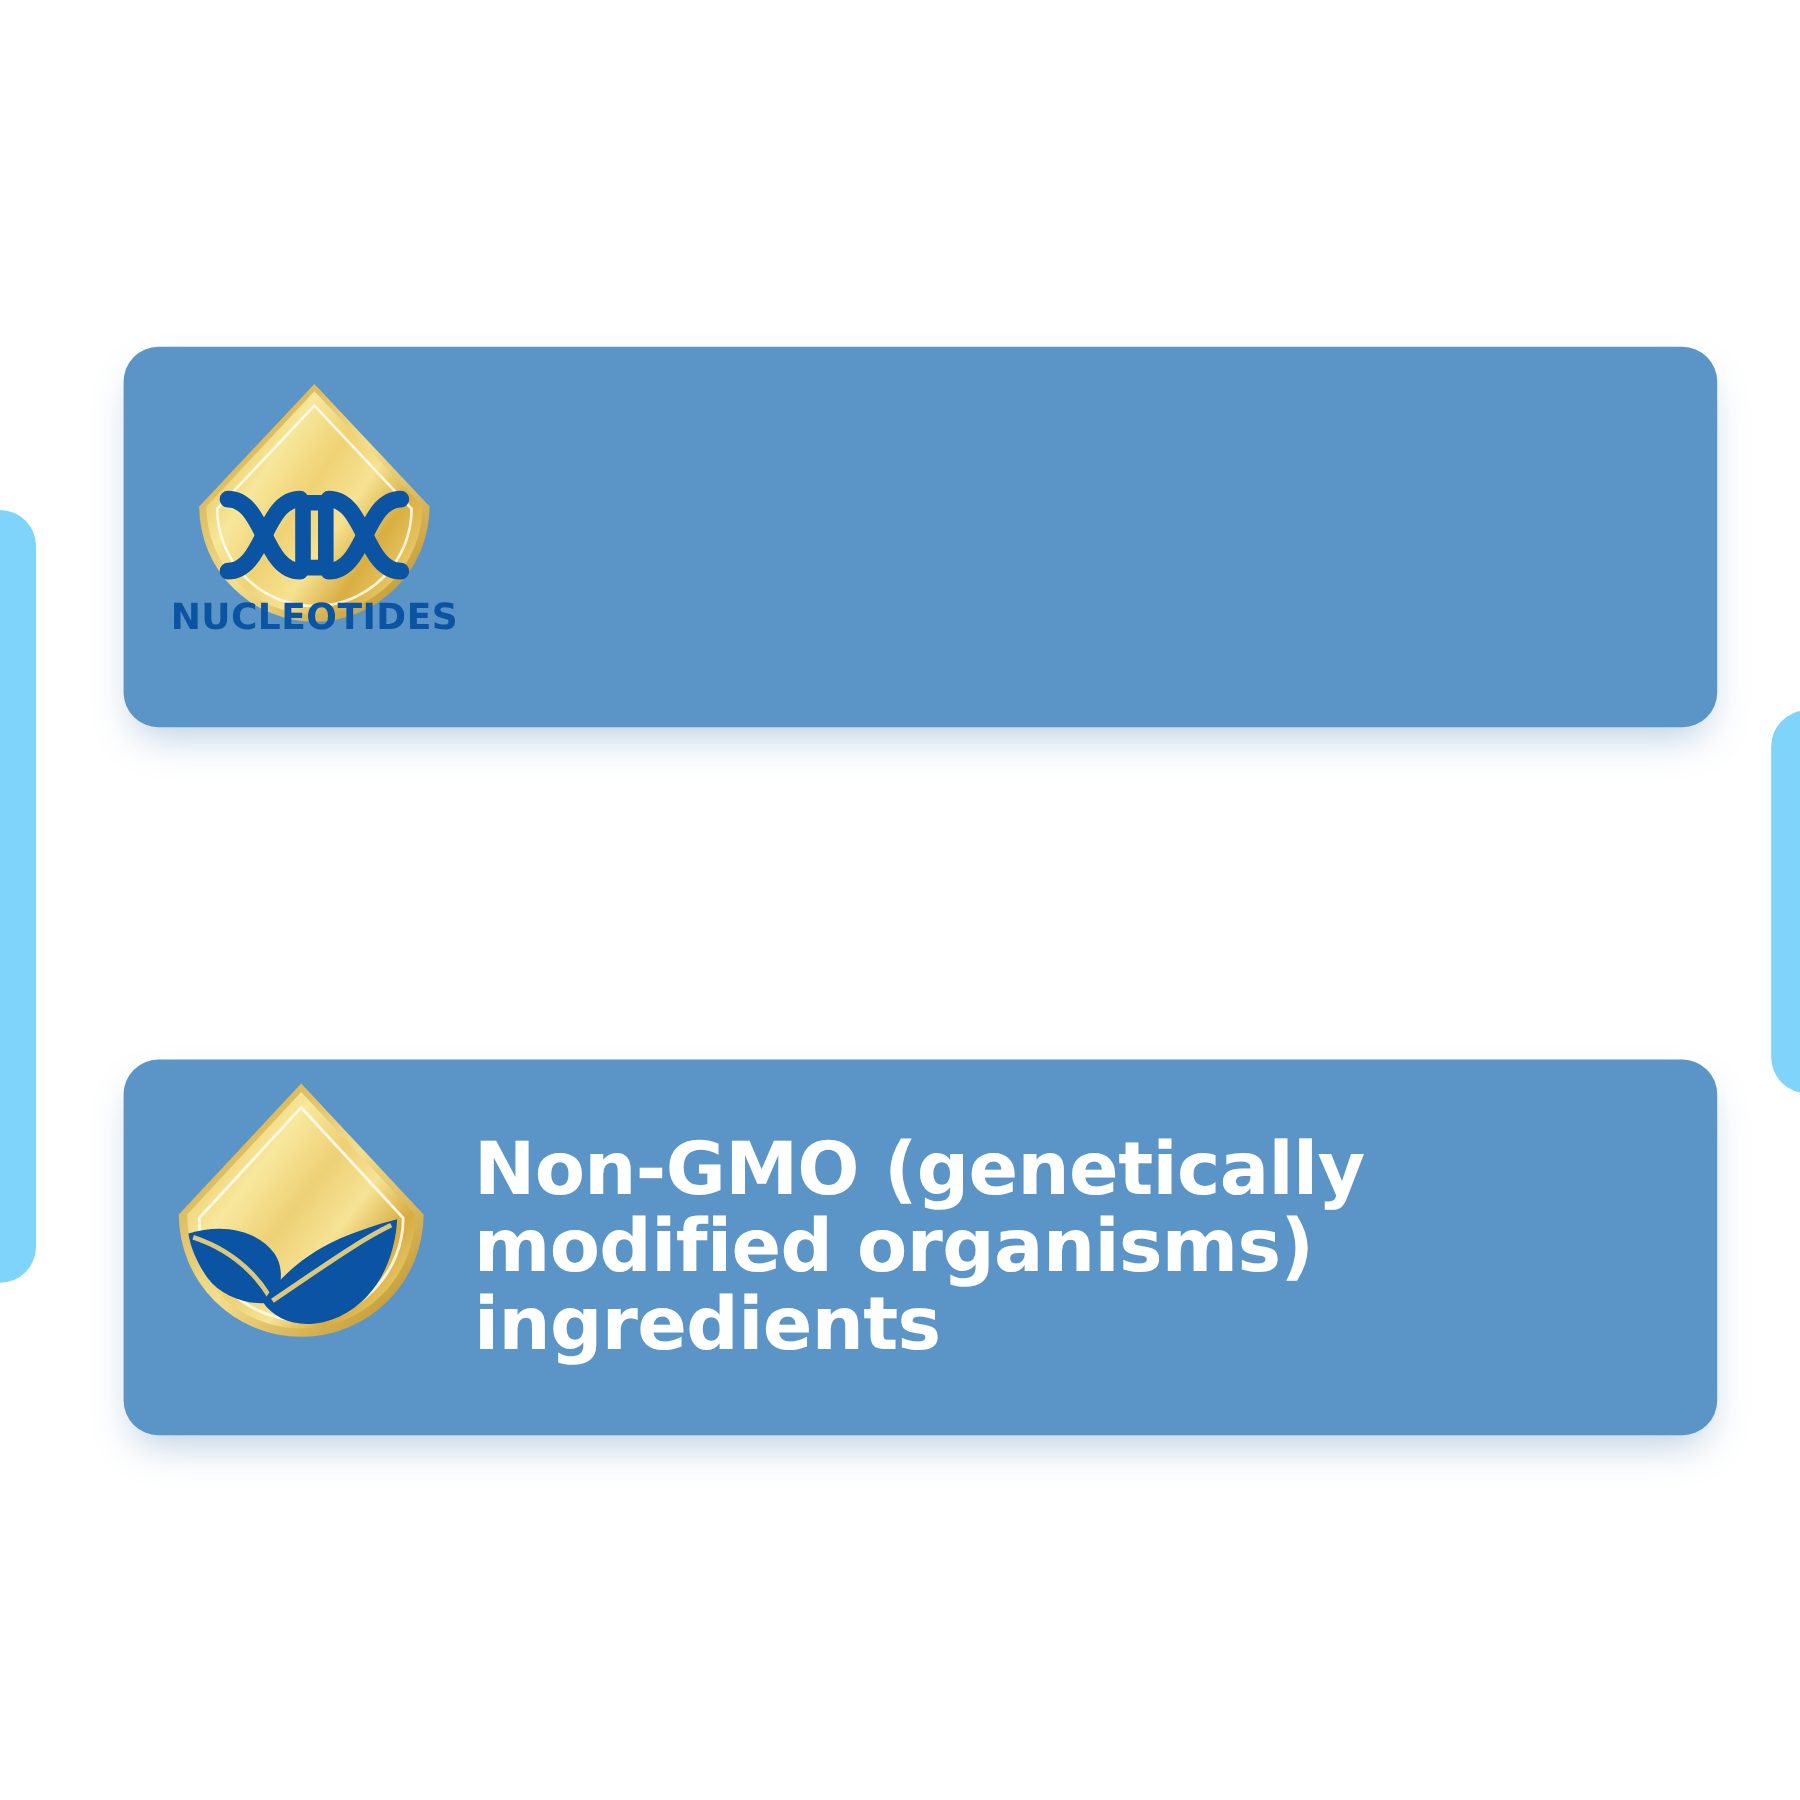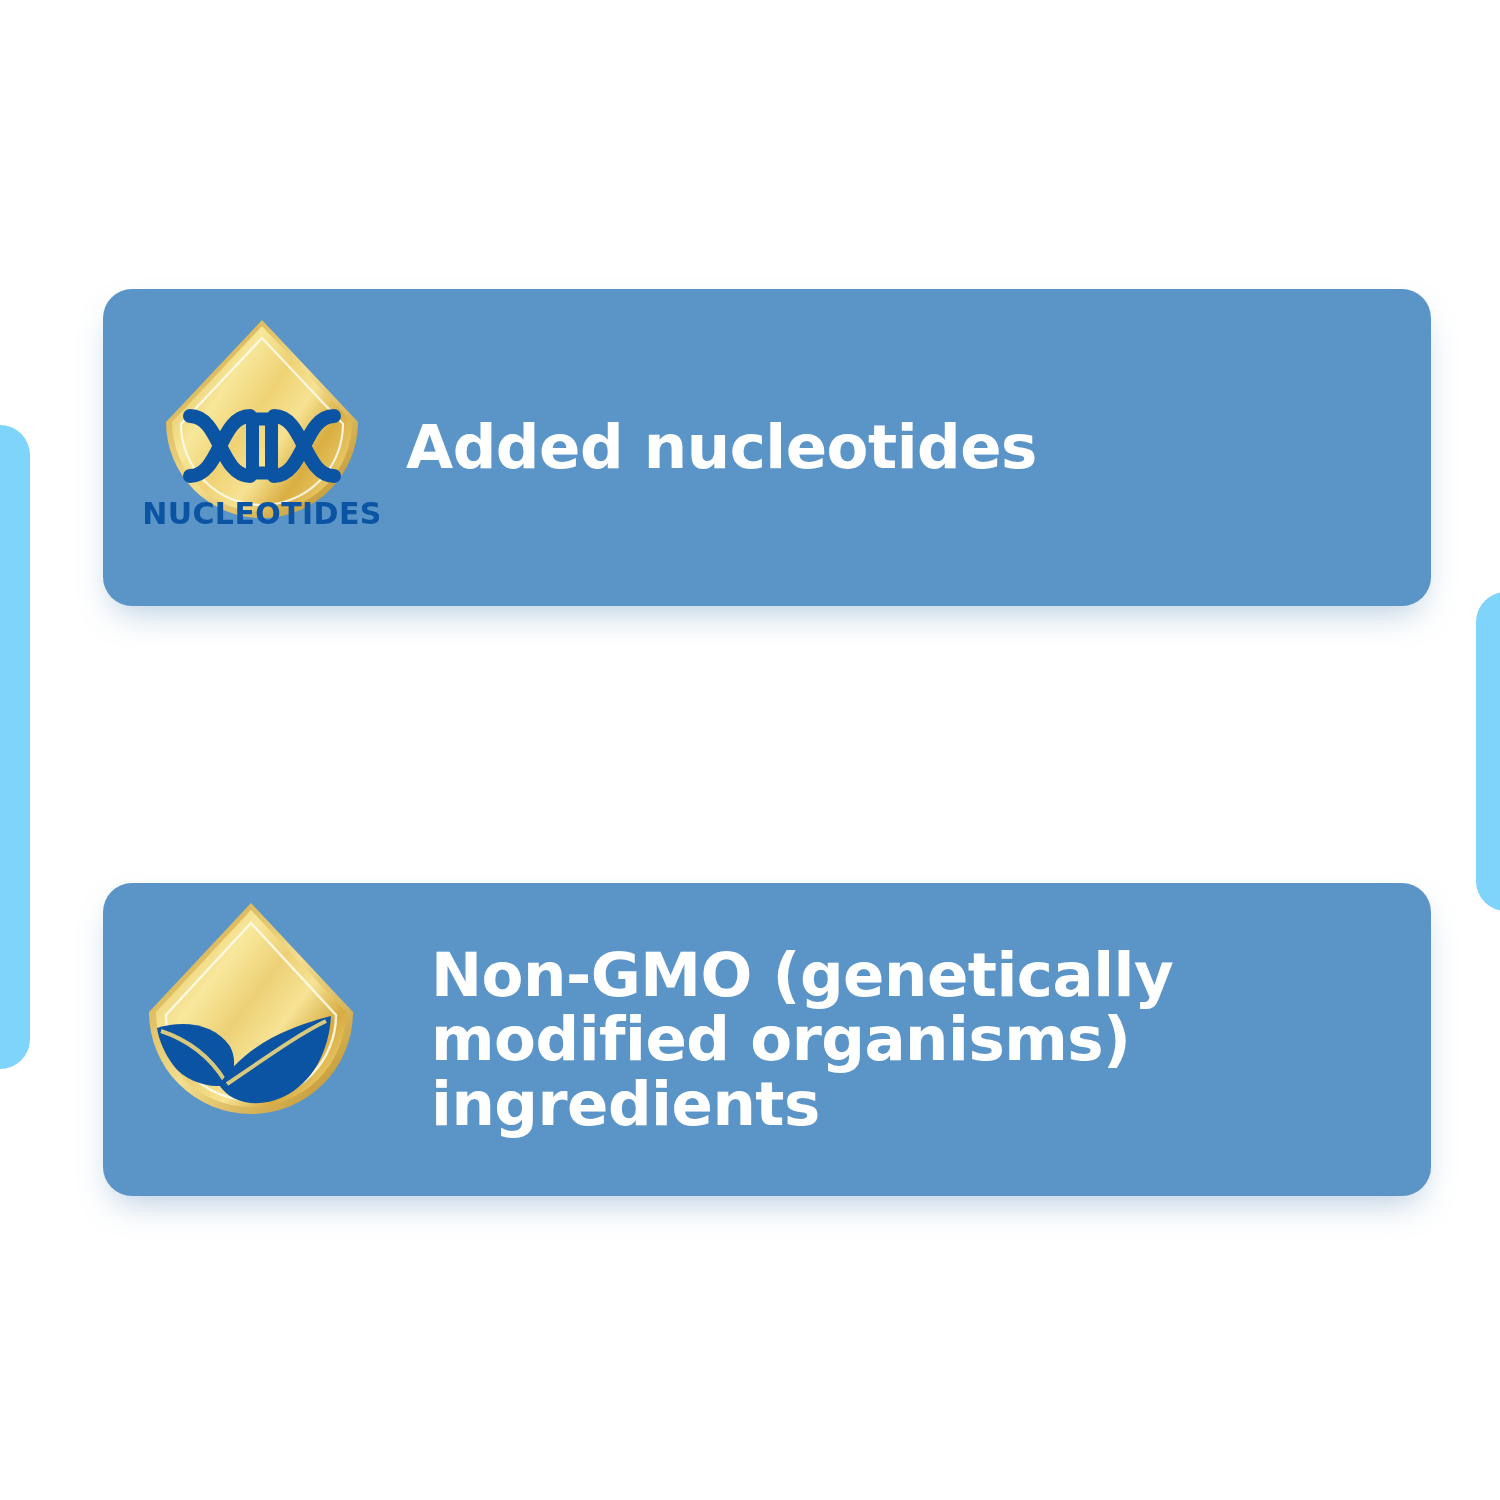--- a/index.html
+++ b/index.html
@@ -47,21 +47,20 @@
     align-items: center;
     box-shadow: 0 16px 34px -10px rgba(90, 140, 185, 0.45);
   }
   #card-nucleotides {
     top: 289px;
     height: 317px;
   }
   #card-non-gmo {
     top: 883px;
     height: 313px;
-    justify-content: space-between;
   }
 
   .card-badge {
     position: relative;
     flex: 0 0 auto;
     width: 240px;
     height: 264px;
     margin-left: 39px;
     margin-right: 24px;
   }
@@ -147,21 +146,20 @@
       </g>
       <g fill="none" stroke="#0B54A4" stroke-width="13" stroke-linecap="round">
         <path d="M110 103 L130 103"></path>
         <path d="M110 157 L130 157"></path>
       </g>
 
       <text class="badge-word" x="120" y="208" text-anchor="middle" fill="#0B54A4">NUCLEOTIDES</text>
     </svg>
   </div>
 
-  <div class="card-label" id="label-nucleotides">Added nucleotides</div>
 </div>
 
 <div class="card" id="card-non-gmo">
 
   <div class="card-badge">
     <svg viewBox="0 0 256 282" xmlns="http://www.w3.org/2000/svg">
       <defs>
         <linearGradient id="goldB" x1="0" y1="0.1" x2="1" y2="0.9">
           <stop offset="0%" stop-color="#D4A73C"></stop>
           <stop offset="14%" stop-color="#EBCE72"></stop>

